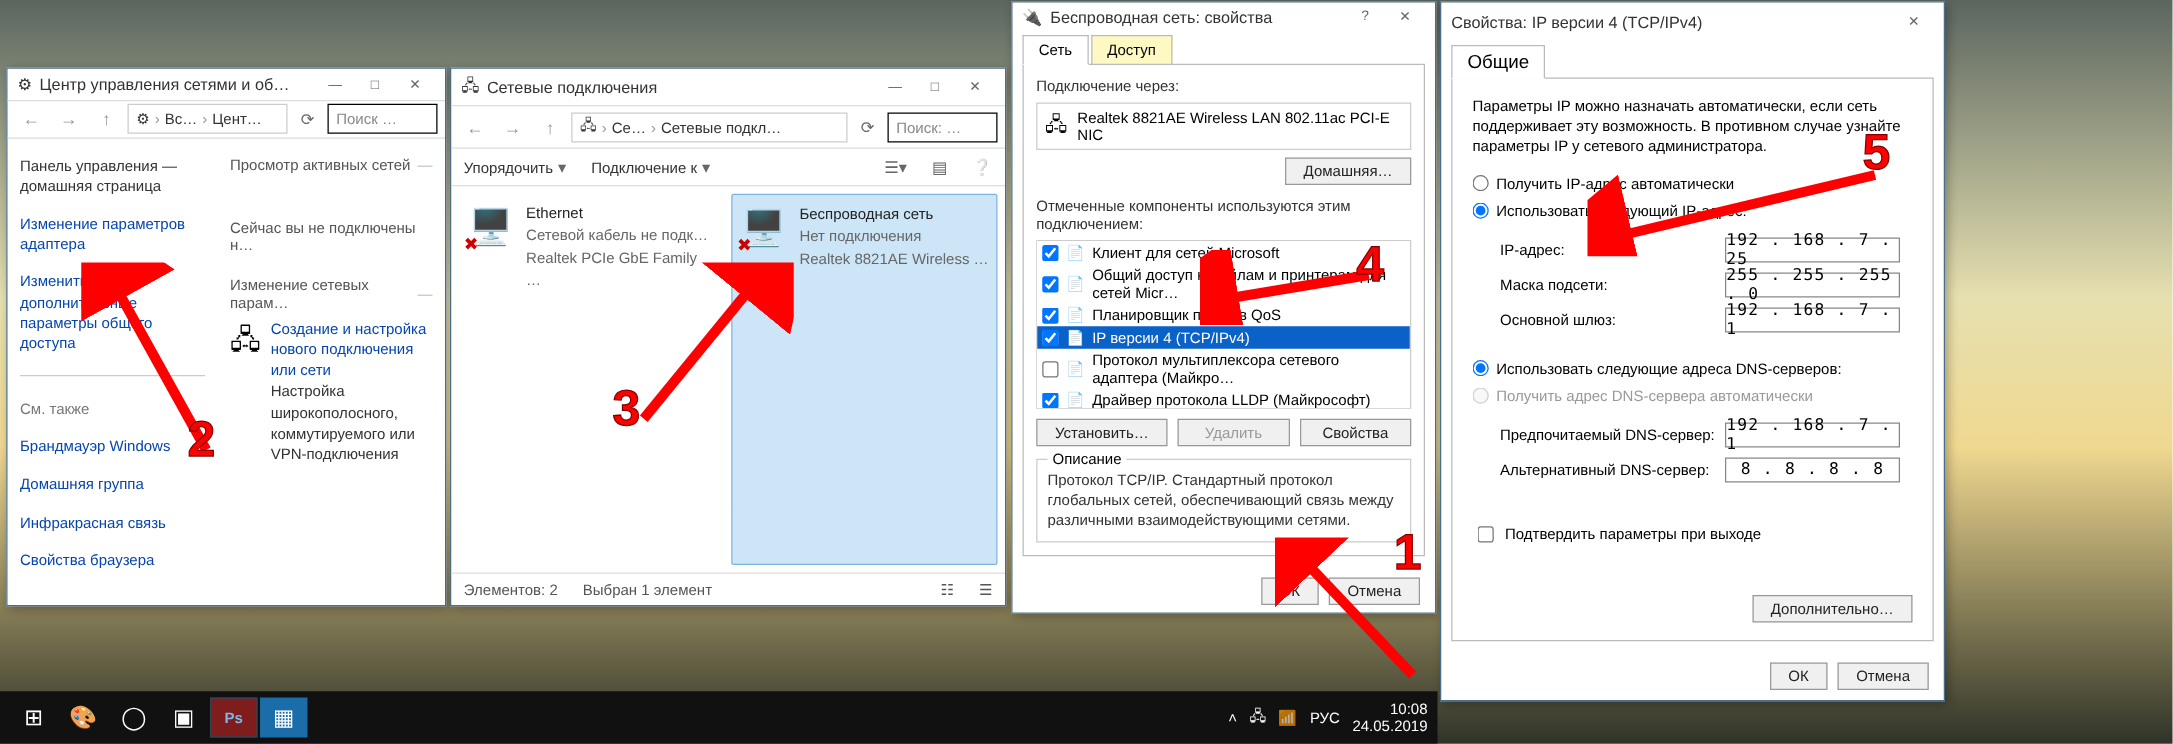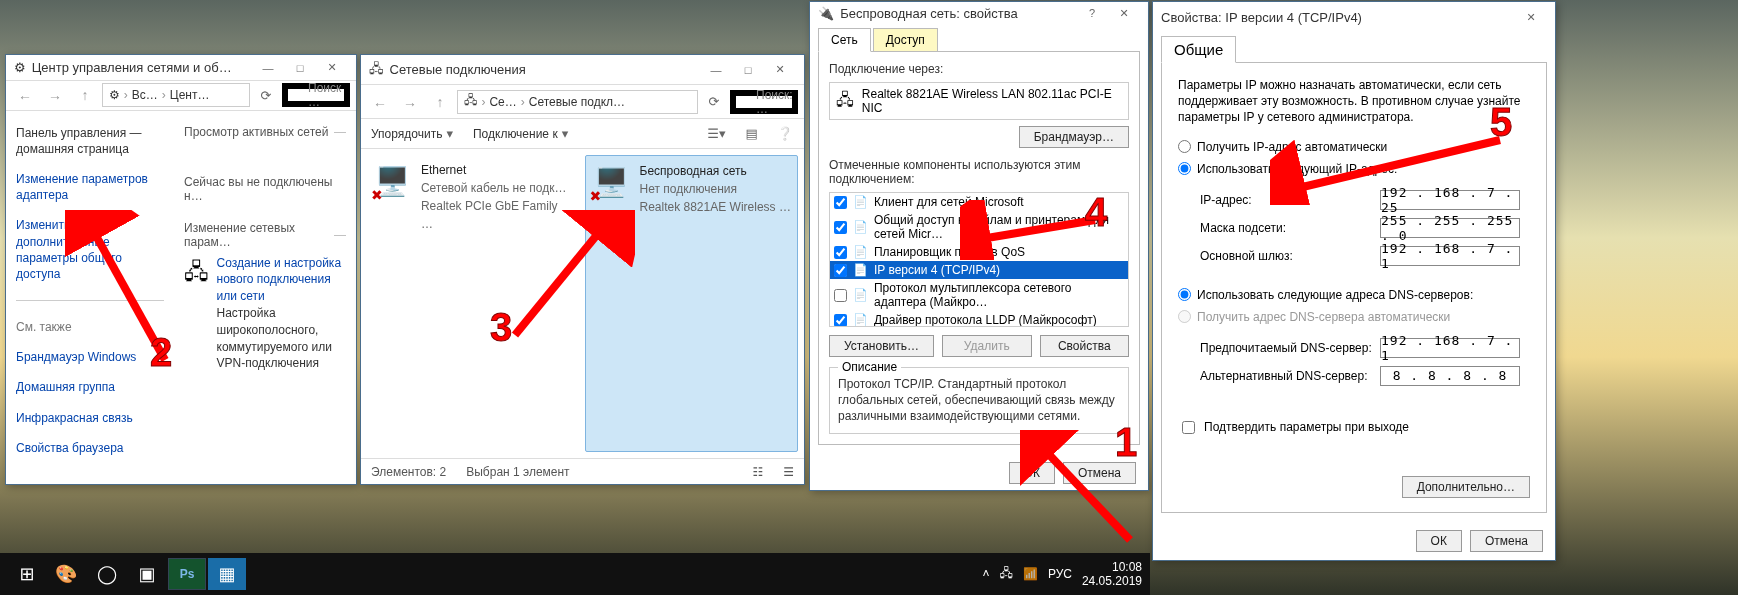--- a/index.html
+++ b/index.html
@@ -63,23 +63,23 @@
     padding:0 6px;
     gap:4px;
     color:#333;
     font-size:12px;
     white-space:nowrap;
     overflow:hidden;
   }
   .addr-path .crumb { }
   .addr-path .sep { color:#999; }
   .searchbox {
-    width:68px; height:24px;
-    border:6px solid #000000;
-    padding:0 20px;
+    width:88px; height:24px;
+    border:1px solid #000000;
+    padding:0 6px;
     display:flex; align-items:center;
     color:#888;
     font-size:12px;
   }
   .refresh-btn { width:24px; height:24px; display:flex; align-items:center; justify-content:center; color:#666; }
 
   
   #w1 { left:5px; top:54px; width:352px; height:431px; }
   #w1 .body { display:flex; flex:1; }
   #w1 .sidebar { width:168px; padding:14px 10px; font-size:12px; color:#333; }
@@ -168,21 +168,21 @@
 
   
   #taskbar {
     position:absolute; left:0; right:0; bottom:0; height:42px;
     background:#111; display:flex; align-items:center; padding:0 8px;
     color:#fff; font-size:12px;
   }
   
   #taskbar { width:1150px; }
   #taskbar .tb-item { width:38px; height:32px; display:flex; align-items:center; justify-content:center; font-size:18px; margin-right:2px; }
-  #taskbar .tb-item.ps { background:#14532d; color:#7db7e8; font-weight:bold; font-size:12px; border:1px solid #345; }
+  #taskbar .tb-item.ps { background:#7f1d1d; color:#7db7e8; font-weight:bold; font-size:12px; border:1px solid #345; }
   #taskbar .spacer { flex:1; }
   #taskbar .tray { display:flex; align-items:center; gap:10px; }
   #taskbar .clock { text-align:right; line-height:1.2; font-size:12px; }
 
   
   .anno-num {
     position:absolute; color:#f00; font-weight:bold; font-size:40px;
     font-family: Arial, sans-serif;
     -webkit-text-stroke: 1px #800000;
     pointer-events:none;
@@ -328,21 +328,21 @@
     <div class="tab active">Сеть</div>
     <div class="tab">Доступ</div>
   </div>
   <div class="tabbody">
     <div class="lbl">Подключение через:</div>
     <div class="adapter-row">
       <span class="aicon">🖧</span>
       <span>Realtek 8821AE Wireless LAN 802.11ac PCI-E NIC</span>
     </div>
     <div class="right" style="margin-bottom:10px">
-      <button class="btn">Брандмауэр…</button>
+      <button class="btn">Домашняя…</button>
     </div>
     <div class="lbl">Отмеченные компоненты используются этим подключением:</div>
     <div class="comp-list" id="comp-list">
         <div class="comp-row">
           <input type="checkbox" checked="" style="">
           <span class="cicon">📄</span>
           <span>Клиент для сетей Microsoft</span>
         </div>
         <div class="comp-row">
           <input type="checkbox" checked="" style="">

